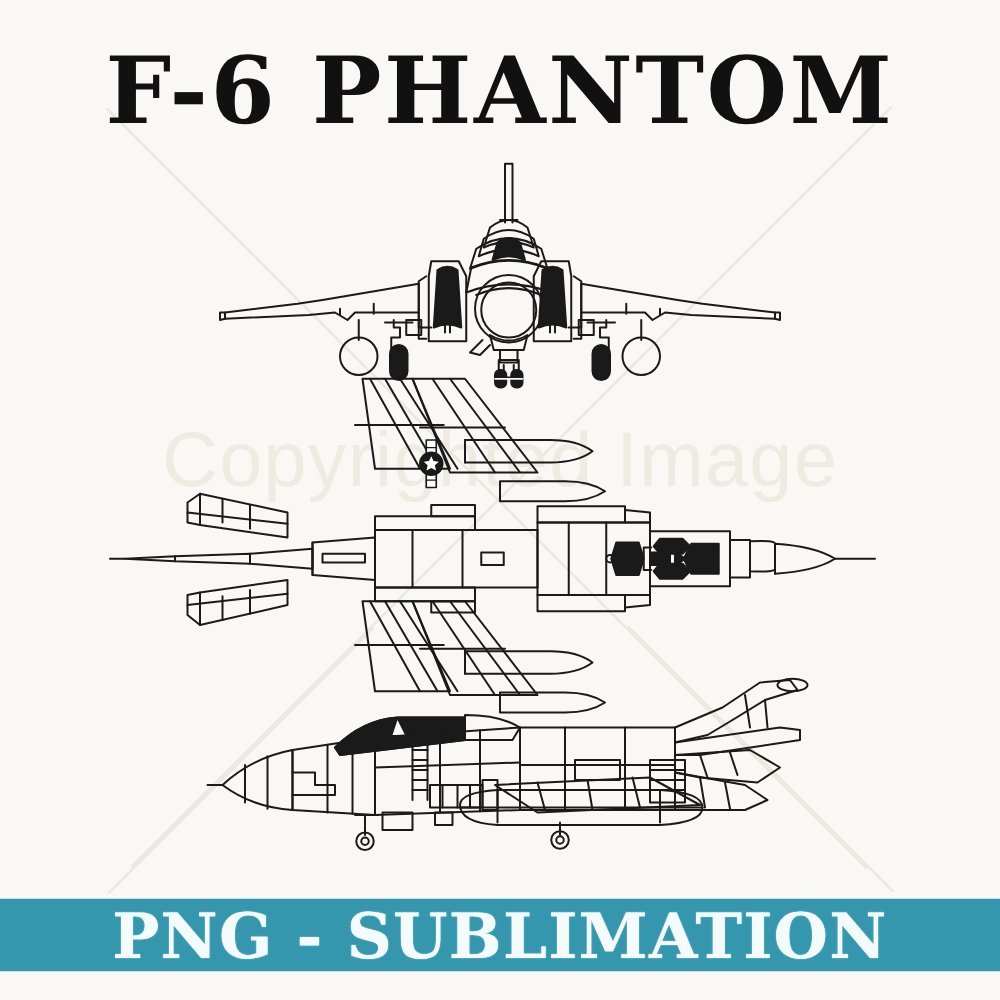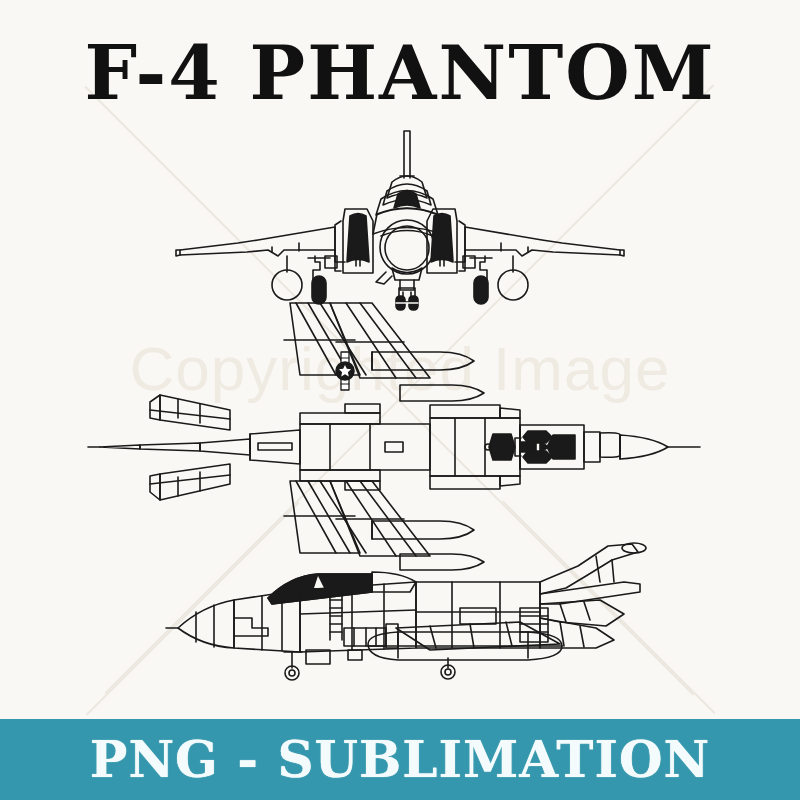--- a/index.html
+++ b/index.html
@@ -39,21 +39,21 @@
     color:#111;
     line-height:1;
     white-space:nowrap;
   }
 
   
   #art{position:absolute;left:0;top:0;width:800px;height:800px;}
 
   
   .banner{
-    position:absolute;left:0;top:719px;width:800px;height:81px;
+    position:absolute;left:0;top:719px;width:800px;height:58px;
     background:#3497ad;
     display:flex;align-items:center;justify-content:center;
   }
   .banner-text{
     font-family:"DejaVu Serif", serif;
     font-size:50px;font-weight:700;letter-spacing:1px;
     color:#f4fbfc;
     white-space:nowrap;
     text-shadow:0 0 1px #f4fbfc;
   }
@@ -63,21 +63,21 @@
 
 <div id="canvas" style="background: rgb(250, 248, 244);">
 
   <div class="ray r1" style="background: rgb(233, 228, 219);"></div>
   <div class="ray r2" style="background: rgb(233, 228, 219);"></div>
   <div class="ray r3" style="background: rgb(233, 228, 219);"></div>
   <div class="ray r4" style="background: rgb(233, 228, 219);"></div>
 
   <div class="watermark" style="color: rgb(240, 235, 226);">Copyrighted Image</div>
 
-  <div class="title">F-4 PHANTOM</div>
+  <div class="title">F-6 PHANTOM</div>
 
   <svg id="art" viewBox="0 0 800 800">
     <g fill="none" stroke="#1a1a1a" stroke-width="1.6" stroke-linejoin="round" stroke-linecap="round">
 
       <g>
 
         <path d="M404 131 L404 178 M410 131 L410 178 M404 131 L410 131"></path>
         <path d="M400 176 L414 176"></path>
 
         <path d="M392 182 q15 -12 30 0 l5 16 q-20 -9 -40 0 z"></path>

